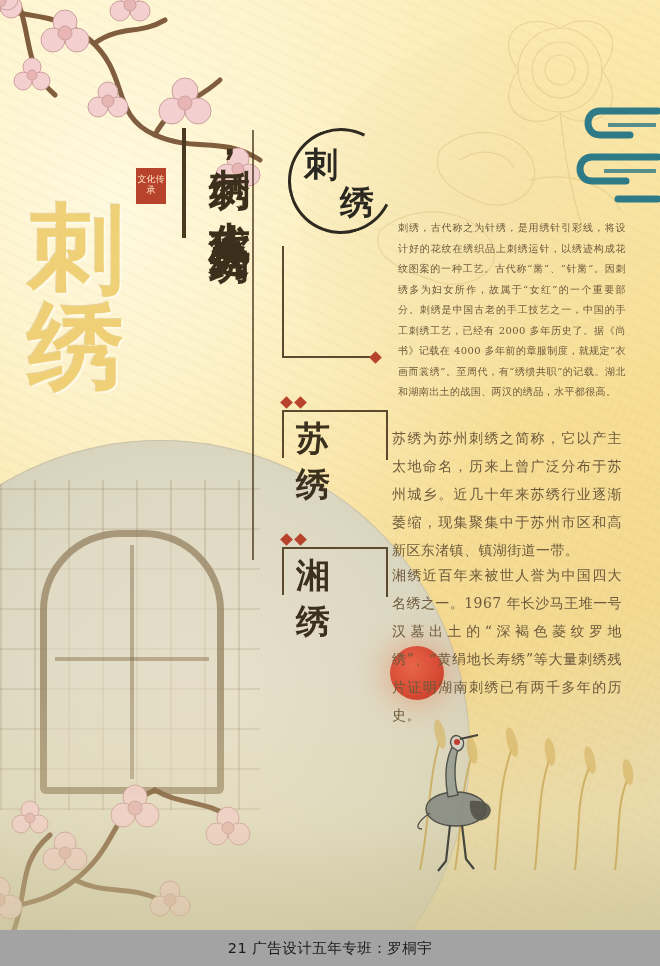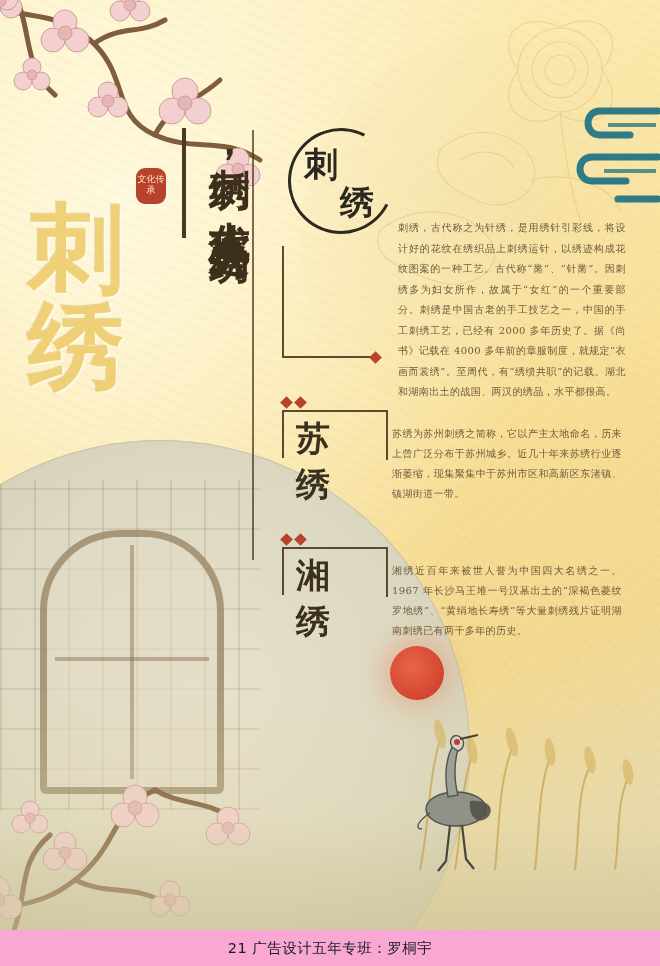--- a/index.html
+++ b/index.html
@@ -211,21 +211,20 @@
     height: 36px;
     background: #b8432c;
     color: #ffe9c8;
     font-size: 9px;
     line-height: 11px;
     text-align: center;
     padding-top: 6px;
     box-sizing: border-box;
     font-family: "DejaVu Serif", serif;
     letter-spacing: 0px;
-    border-radius: 9px;
   }
 
   
   .headline-rule {
     position: absolute;
     left: 182px;
     top: 128px;
     width: 4px;
     height: 110px;
     background: #4a3a22;
@@ -372,41 +371,41 @@
     width: 2px;
     height: 48px;
     background: #5b4a2e;
   }
   .sec-body {
     position: absolute;
     left: 110px;
     top: 26px;
     width: 230px;
     font-family: "DejaVu Serif", serif;
-    font-size: 10px;
+    font-size: 14px;
     line-height: 2.0;
     color: #6d5a3c;
     text-align: justify;
     letter-spacing: .4px;
   }
 
   #section-su { left: 282px; top: 398px; }
   #section-xiang { left: 282px; top: 535px; }
 
   
   .caption {
     position: absolute;
     left: 0;
     right: 0;
     bottom: 0;
     height: 36px;
     display: flex;
     align-items: center;
     justify-content: center;
-    background: #f9a8d4;
+    background: #a3a3a3;
     font-family: "DejaVu Sans", sans-serif;
     font-size: 14.5px;
     color: #1b1b1b;
     letter-spacing: .5px;
   }
 </style>
 </head>
 <body>
 
 <div class="poster-wrap">

